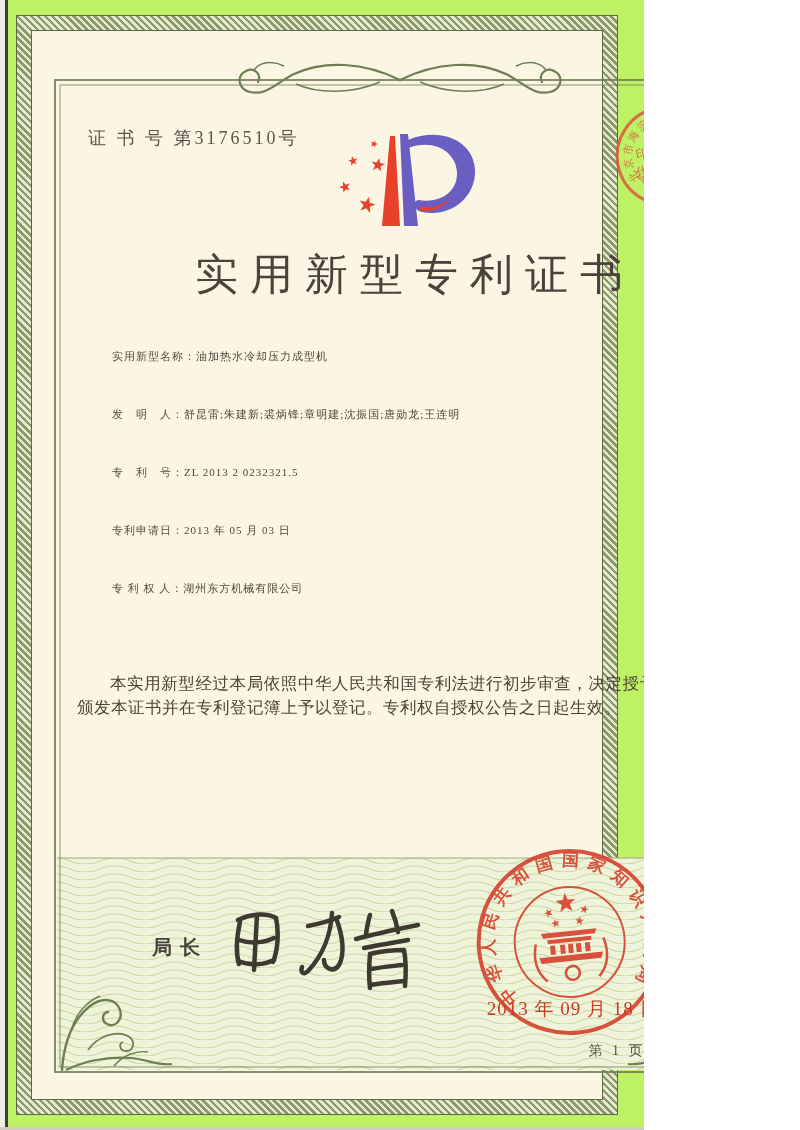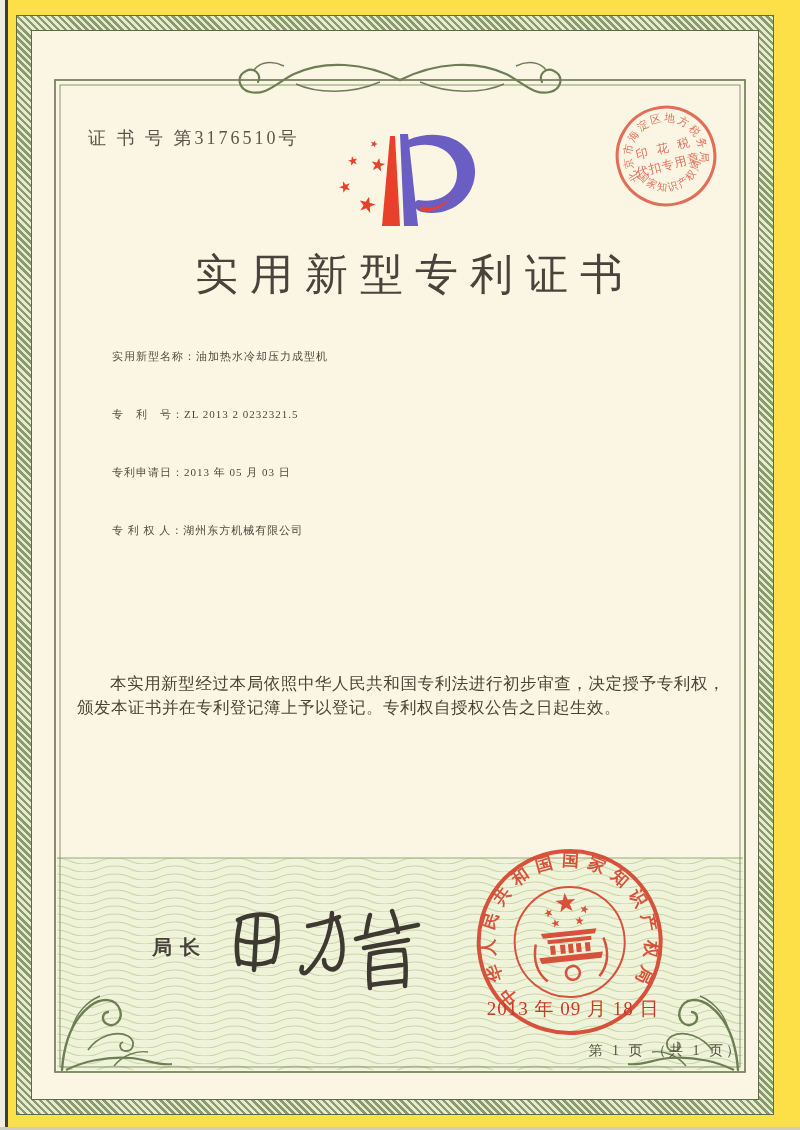--- a/index.html
+++ b/index.html
@@ -1,17 +1,17 @@
 <!DOCTYPE html>
 <html><head>
 <meta charset="utf-8">
 <style>
   html,body{margin:0;padding:0;}
   body{font-family:"Liberation Serif","DejaVu Serif",serif;}
-  .photo{position:relative;width:800px;height:1130px;background:#fde047;overflow:hidden;}
+  .photo{position:relative;width:644px;height:1130px;background:#bef264;overflow:hidden;}
   .scan-edge-left{position:absolute;left:5px;top:0;width:3px;height:1130px;background:#3c3c38;}
   .scan-edge-left2{position:absolute;left:0;top:0;width:5px;height:1130px;background:#efece2;}
   .scan-edge-bottom{position:absolute;left:0;bottom:0;width:800px;height:3px;background:#cfccc0;}
   
   .band{position:absolute;left:16px;top:15px;right:26px;bottom:15px;
         background:repeating-linear-gradient(45deg,#8a9a6c 0 2.5px,#e6ebcf 2.5px 5px);
         border:1px solid #5a6a47;}
   .band-inner{position:absolute;left:14px;top:14px;right:14px;bottom:14px;background:#fbf6e4;border:1px solid #5a6a47;}
   .frame-svg{position:absolute;left:40px;top:40px;width:720px;height:1050px;}
   .cert-no{position:absolute;left:88px;top:126px;font-size:18px;letter-spacing:3px;color:#5b5349;}
@@ -117,20 +117,23 @@
     <path d="M101,80 C115,84 129,76 134,64 C128,74 116,80 103,76 Z" fill="#e8402a"></path>
   </svg>
 
   <div class="title">实用新型专利证书</div>
 
   <div class="fields">
     <div class="frow">
       <span class="flabel">实用新型名称：</span><span class="fvalue">油加热水冷却压力成型机</span>
     </div>
     <div class="frow">
+      <span class="flabel">发　明　人：</span><span class="fvalue">舒昆雷;朱建新;裘炳锋;章明建;沈振国;唐勋龙;王连明</span>
+    </div>
+    <div class="frow">
       <span class="flabel">专　利　号：</span><span class="fvalue">ZL 2013 2 0232321.5</span>
     </div>
     <div class="frow">
       <span class="flabel">专利申请日：</span><span class="fvalue">2013 年 05 月 03 日</span>
     </div>
     <div class="frow">
       <span class="flabel">专 利 权 人：</span><span class="fvalue">湖州东方机械有限公司</span>
     </div>
   </div>
 

